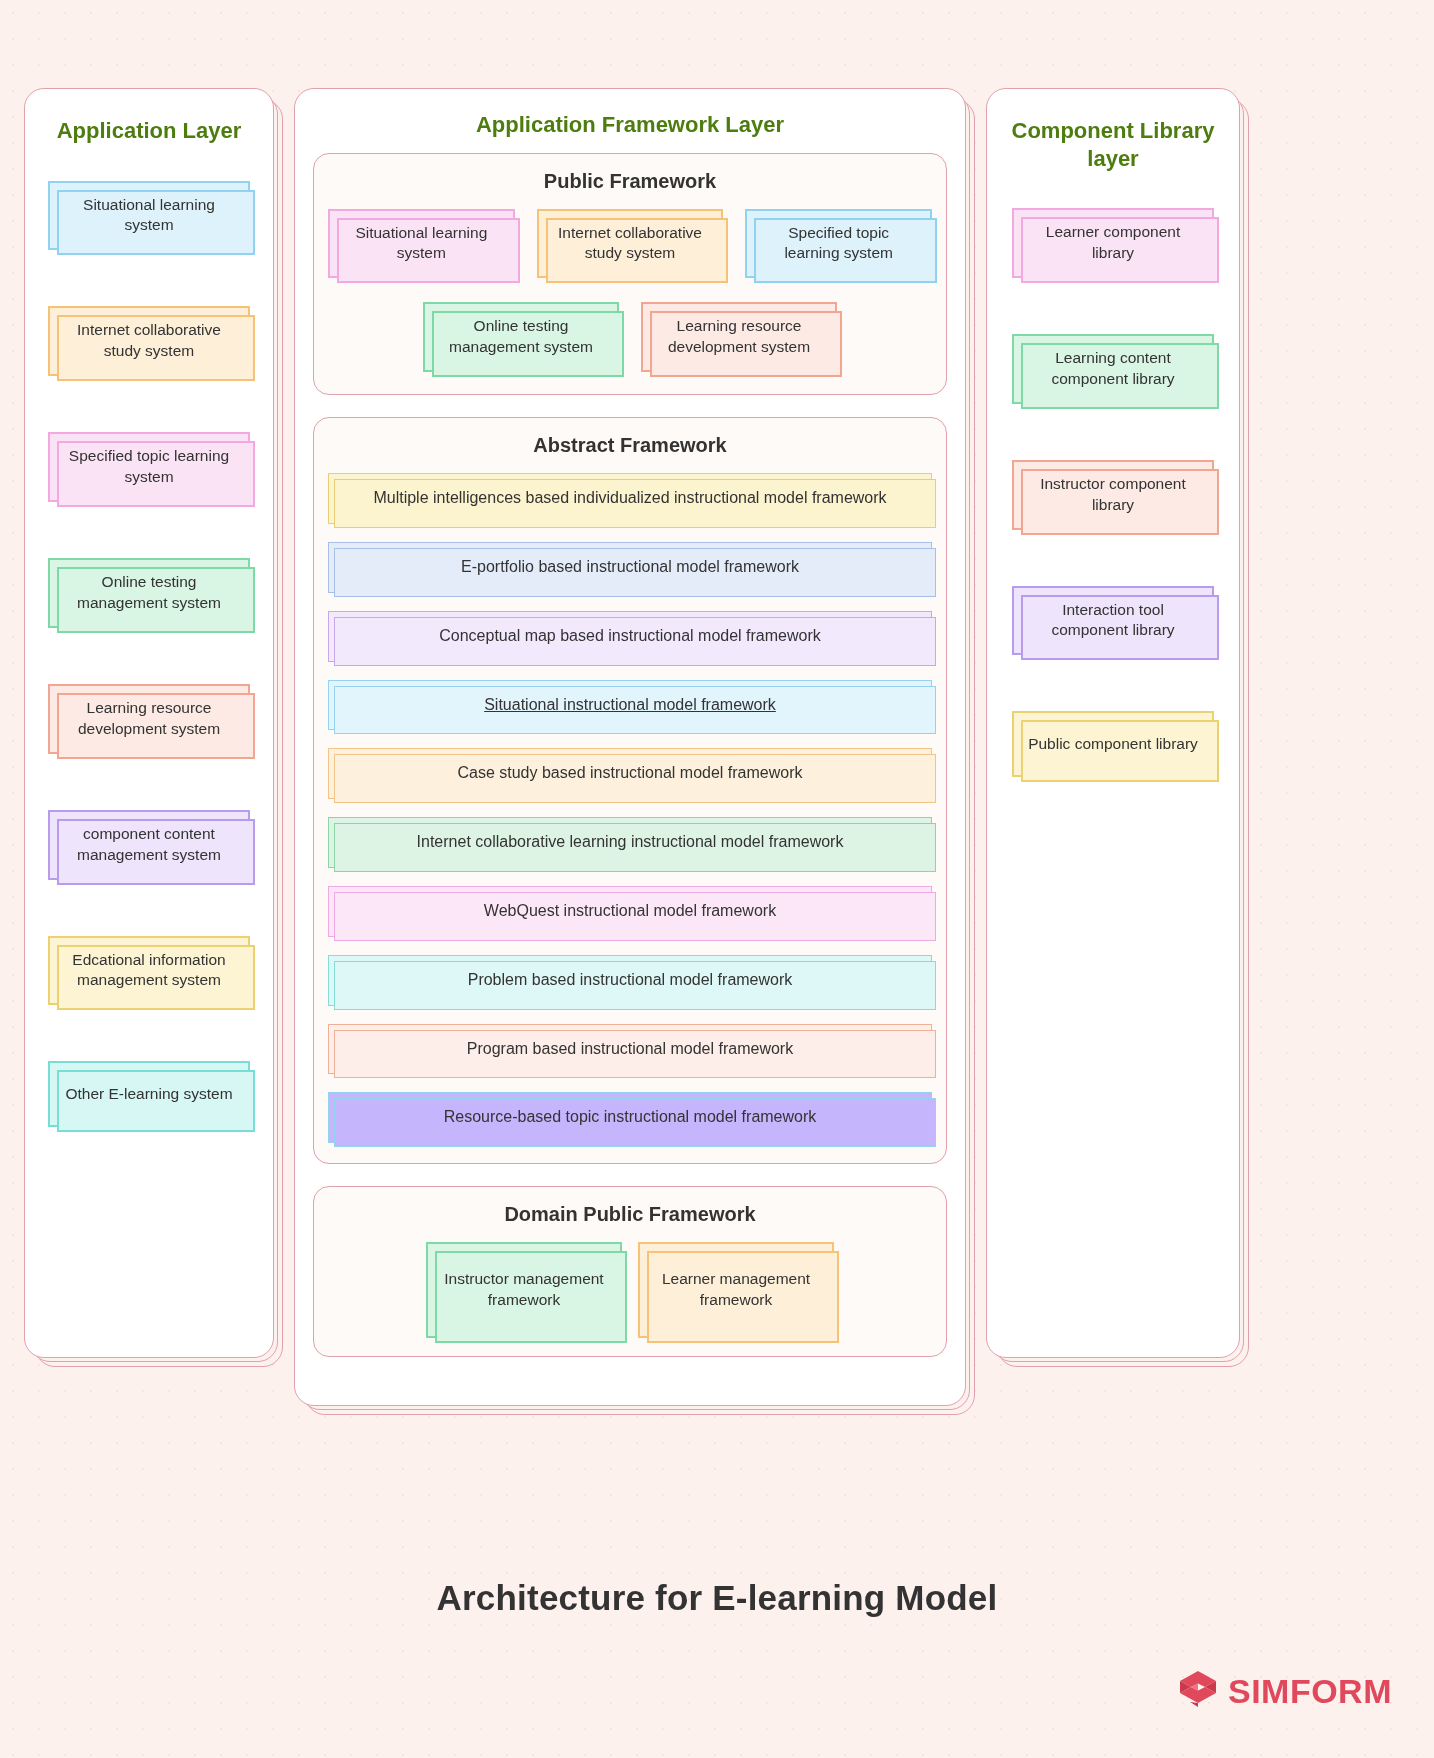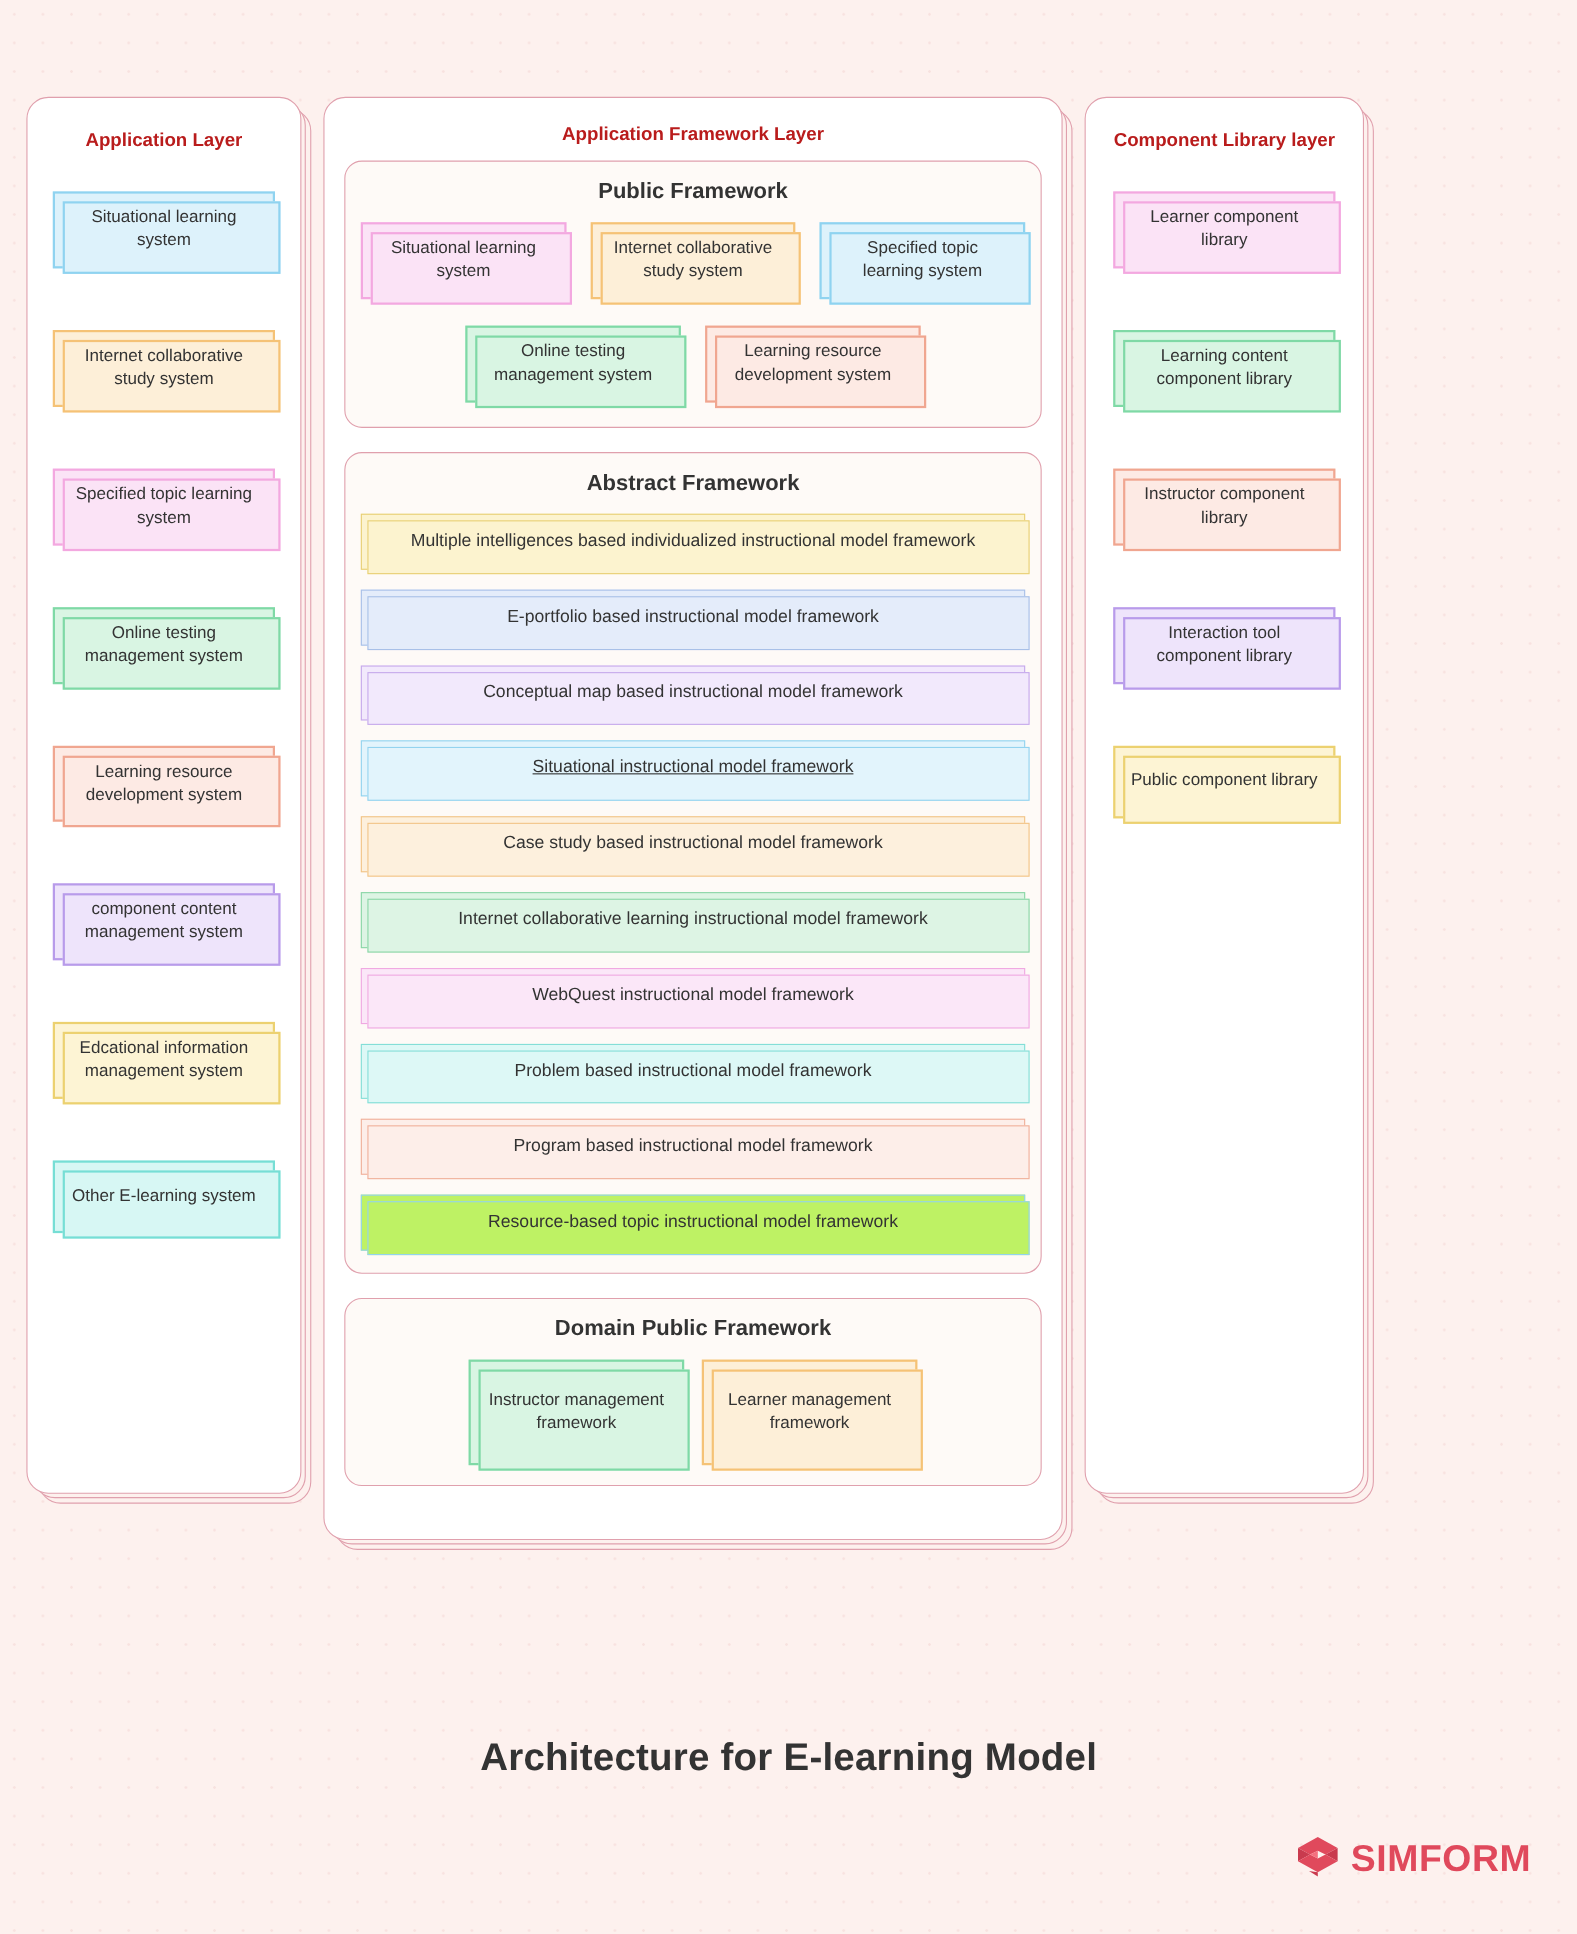--- a/index.html
+++ b/index.html
@@ -50,23 +50,23 @@
     left: 5px; top: 5px; right: -5px; bottom: -5px;
     background: #fdf1ee;
   }
   .panel::after {
     left: 10px; top: 10px; right: -10px; bottom: -10px;
     background: #fdf1ee;
     z-index: -3;
   }
 
   .panel-title {
-    font-size: 17px;
-    font-weight: bold;
-    color: #b91c1c;
+    font-size: 22px;
+    font-weight: bold;
+    color: #4d7c0f;
     text-align: center;
     line-height: 1.25;
     margin-bottom: 14px;
   }
 
   .col-left   { width: 250px; min-height: 1270px; padding-top: 28px; }
   .col-center { width: 672px; min-height: 1270px; padding: 22px 18px 26px 18px; }
   .col-right  { width: 254px; min-height: 1270px; padding-top: 28px; }
 
   
@@ -225,21 +225,21 @@
       <div>
           <div class="bar" style="background: rgb(252, 243, 207); border-color: rgb(232, 207, 116);">Multiple intelligences based individualized instructional model framework</div>
           <div class="bar" style="background: rgb(228, 236, 250); border-color: rgb(168, 192, 232);">E-portfolio based instructional model framework</div>
           <div class="bar" style="background: rgb(242, 233, 252); border-color: rgb(198, 169, 236);">Conceptual map based instructional model framework</div>
           <div class="bar" style="background: rgb(226, 244, 252); border-color: rgb(147, 211, 239); text-decoration: underline;">Situational instructional model framework</div>
           <div class="bar" style="background: rgb(253, 240, 221); border-color: rgb(242, 196, 135);">Case study based instructional model framework</div>
           <div class="bar" style="background: rgb(221, 244, 228); border-color: rgb(138, 214, 166);">Internet collaborative learning instructional model framework</div>
           <div class="bar" style="background: rgb(251, 231, 248); border-color: rgb(240, 169, 226);">WebQuest instructional model framework</div>
           <div class="bar" style="background: rgb(221, 248, 246); border-color: rgb(132, 222, 215);">Problem based instructional model framework</div>
           <div class="bar" style="background: rgb(253, 238, 233); border-color: rgb(240, 176, 154);">Program based instructional model framework</div>
-          <div class="bar" style="background: #bef264; border-color: rgb(147, 211, 239);">Resource-based topic instructional model framework</div>
+          <div class="bar" style="background: #c4b5fd; border-color: rgb(147, 211, 239);">Resource-based topic instructional model framework</div>
         </div>
     </div>
 
     <div class="subpanel">
       <h3 class="subpanel-title">Domain Public Framework</h3>
       <div class="df-row">
           <div class="node df-node" style="background: rgb(217, 245, 227); border-color: rgb(127, 217, 166);">Instructor management framework</div>
           <div class="node df-node" style="background: rgb(253, 239, 216); border-color: rgb(245, 194, 118);">Learner management framework</div>
         </div>
     </div>

